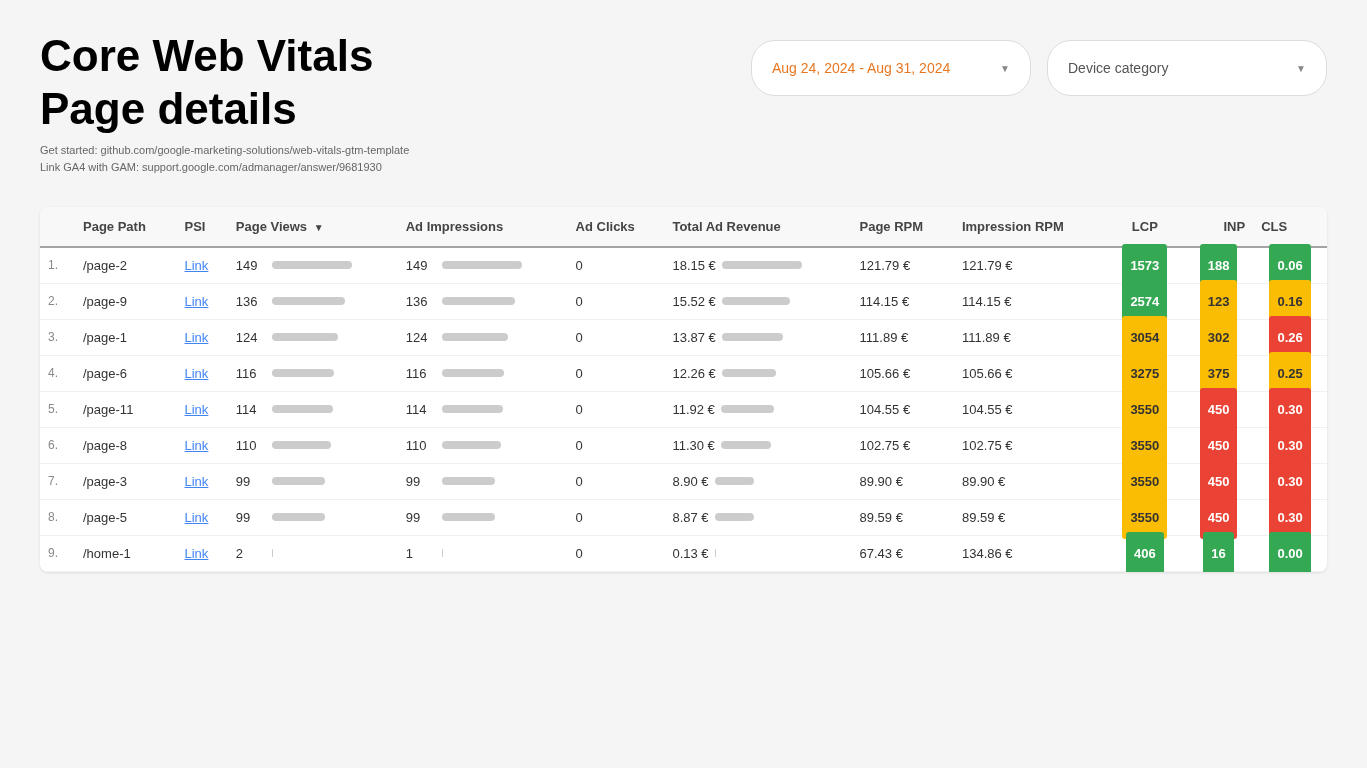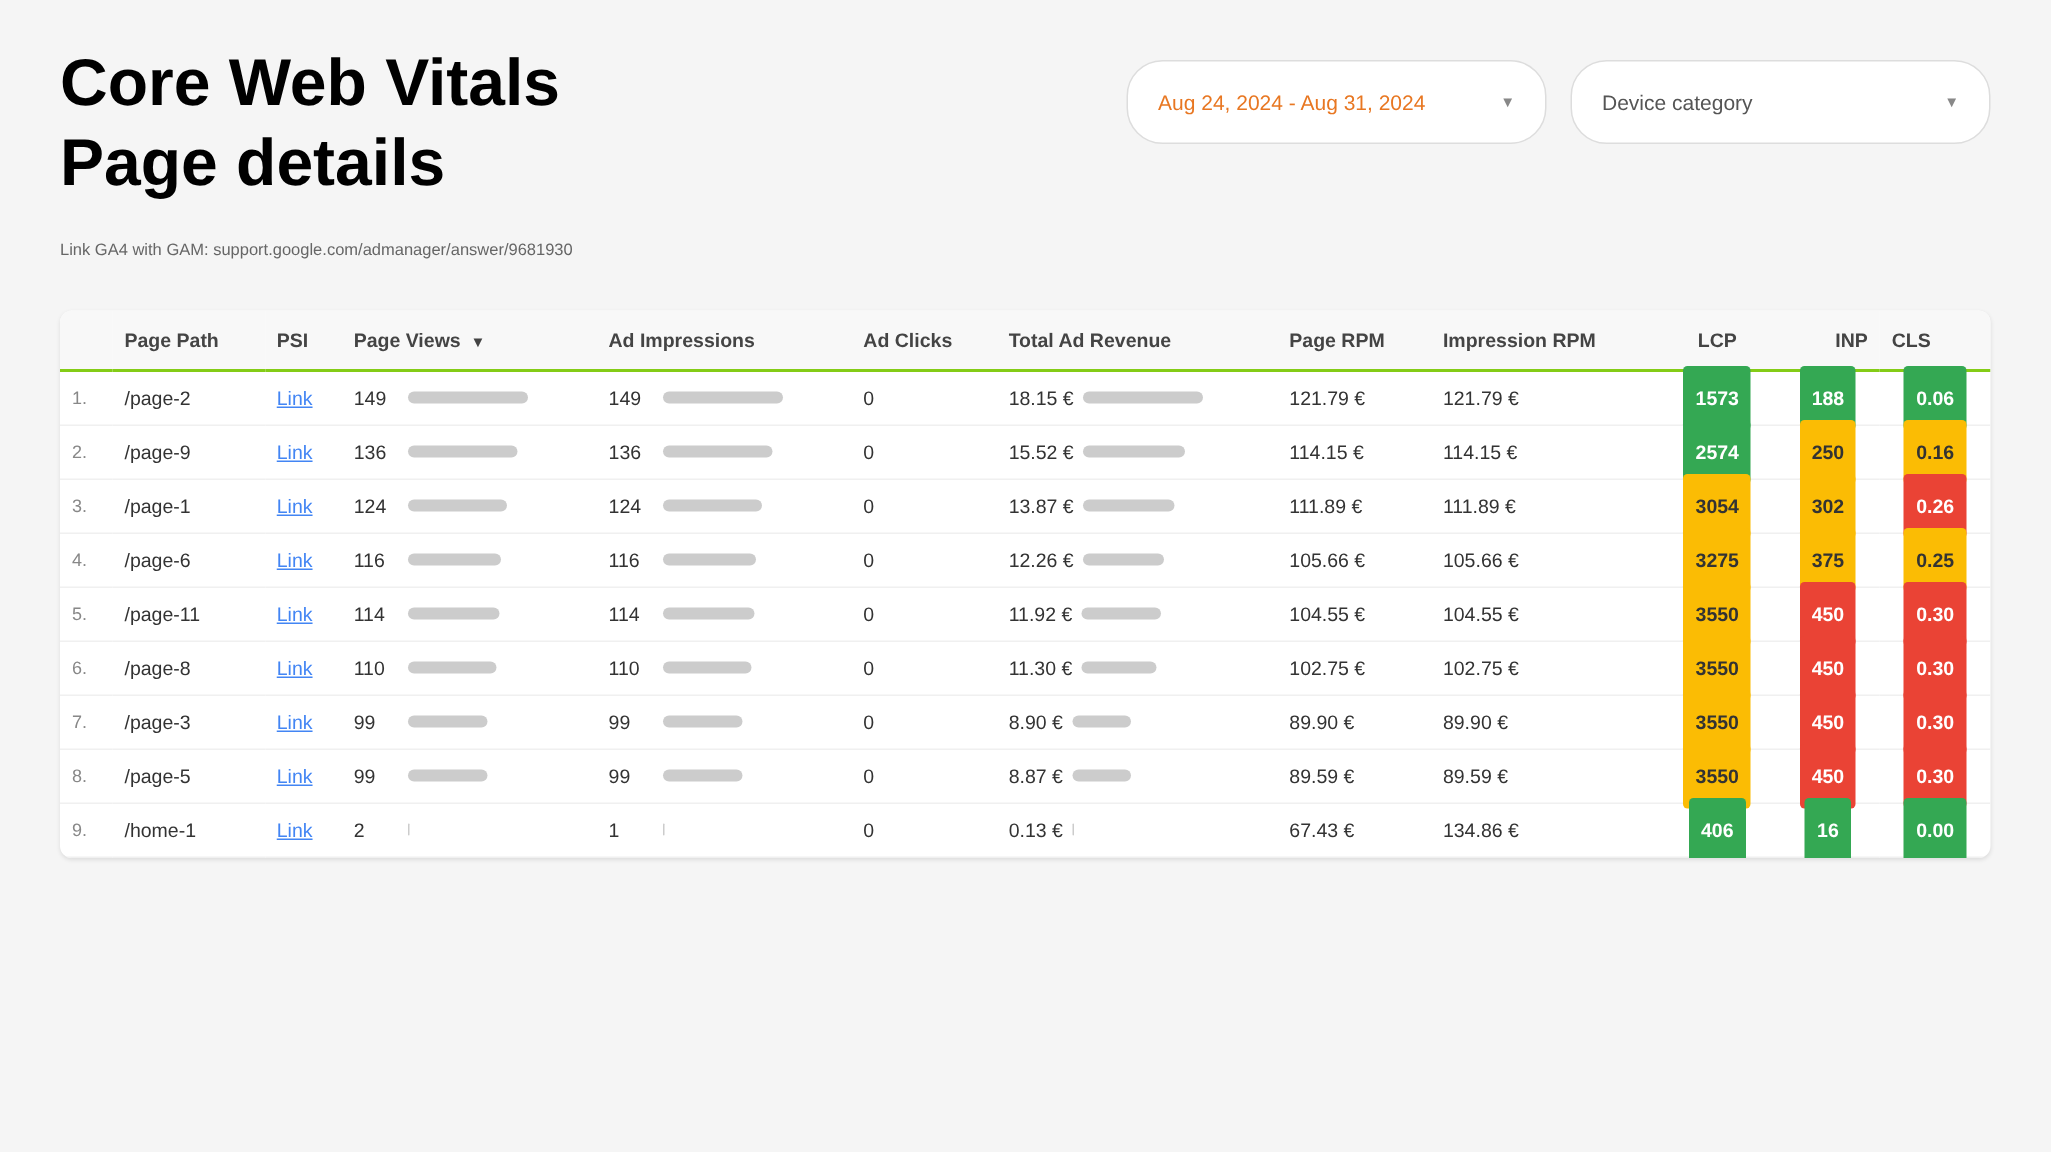--- a/index.html
+++ b/index.html
@@ -63,21 +63,21 @@
       overflow: hidden;
       box-shadow: 0 1px 3px rgba(0,0,0,0.1);
     }
     table {
       width: 100%;
       border-collapse: collapse;
       font-size: 13px;
     }
     thead tr {
       background: #f8f8f8;
-      border-bottom: 2px solid #84cc16;
+      border-bottom: 2px solid #a3a3a3;
     }
     thead th {
       padding: 12px 8px;
       text-align: left;
       font-weight: 600;
       color: #444;
       white-space: nowrap;
     }
     tbody tr {
       border-bottom: 1px solid #f0f0f0;
@@ -120,21 +120,21 @@
 </head>
 <body>
 
 <div class="header-row">
   <div class="title-block">
     <h1>
       <span>Core Web Vitals</span><br>
       <span>Page details</span>
     </h1>
     <div class="subtitle">
-      <br>
+      <span>Get started: github.com/google-marketing-solutions/web-vitals-gtm-template</span><br>
       <span>Link GA4 with GAM: support.google.com/admanager/answer/9681930</span>
     </div>
   </div>
 
   <div class="controls">
     <div class="dropdown">
       <span style="color:#e87722; font-weight:500;">Aug 24, 2024 - Aug 31, 2024</span>
       <span class="dropdown-arrow">▼</span>
     </div>
 
@@ -221,21 +221,21 @@
         <span class="bar-num">15.52 €</span>
         <div class="bar" style="width:68px;"></div>
       </div>
     </td>
     <td>114.15 €</td>
     <td>114.15 €</td>
     <td style="text-align:center;">
       <span class="metric-cell green">2574</span>
     </td>
     <td style="text-align:center;">
-      <span class="metric-cell orange">250</span>
+      <span class="metric-cell orange">123</span>
     </td>
     <td style="text-align:center;">
       <span class="metric-cell orange">0.16</span>
     </td>
   </tr>
         <tr>
     <td class="row-num">3.</td>
     <td>/page-1</td>
     <td class="link-cell"><a href="#">Link</a></td>
     <td>

